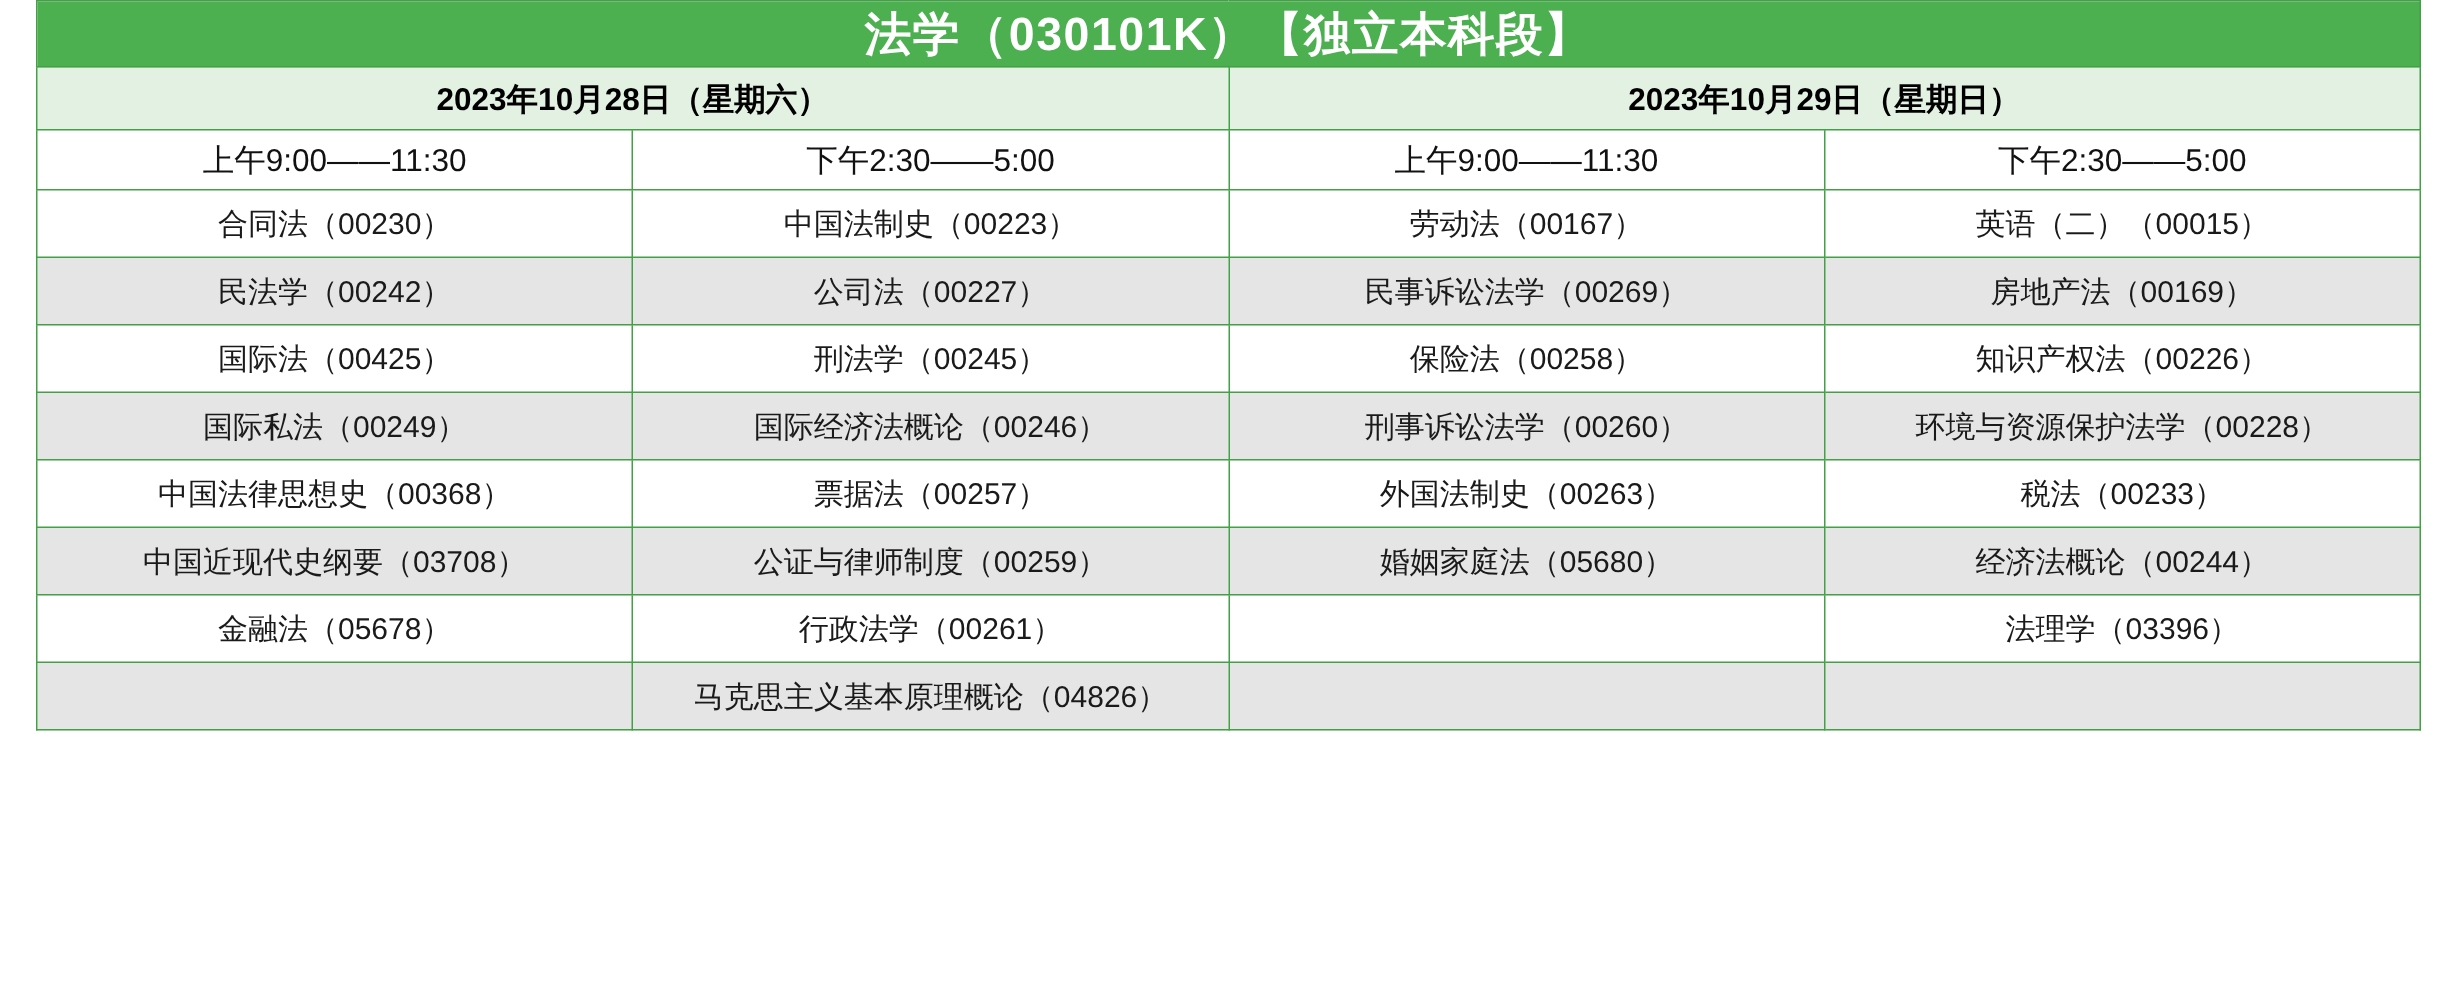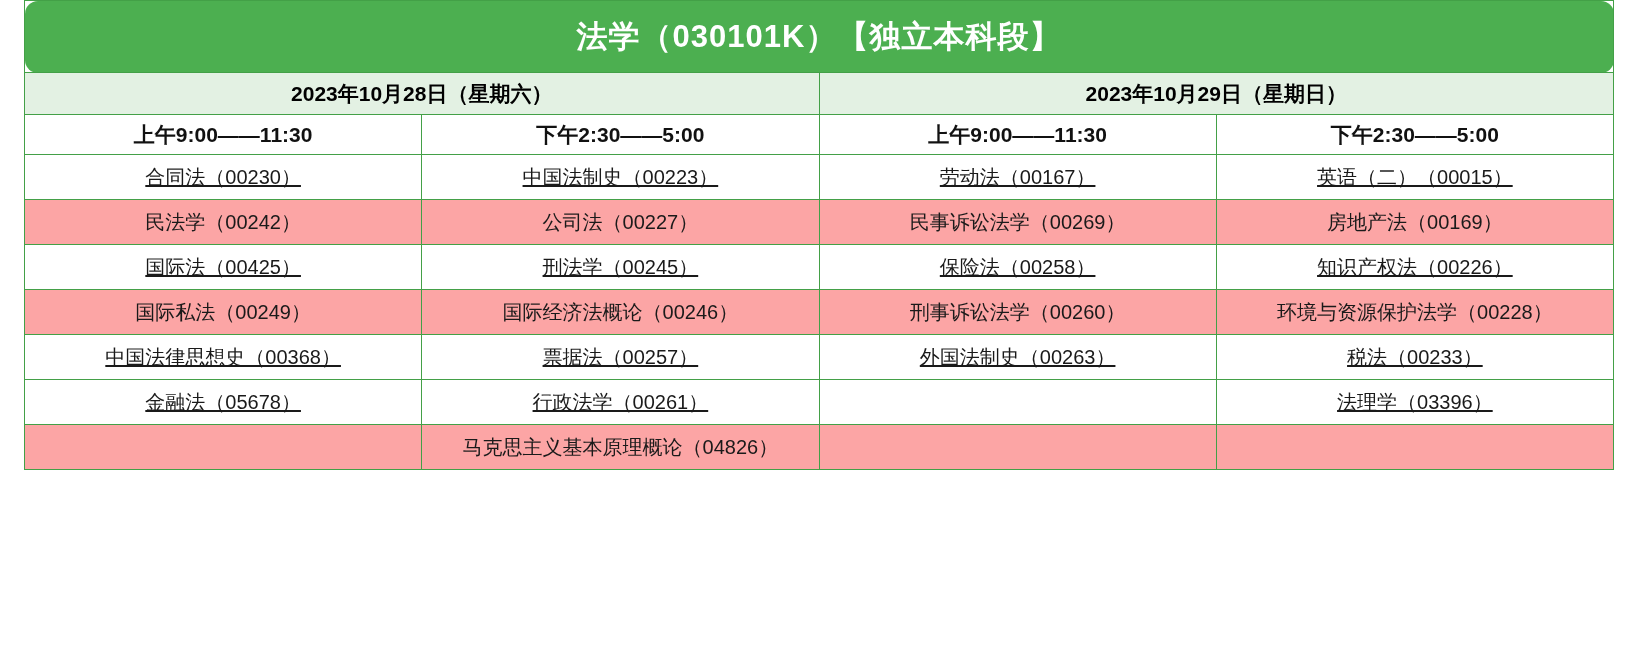--- a/index.html
+++ b/index.html
@@ -27,49 +27,47 @@
     padding: 0;
     text-align: center;
     vertical-align: middle;
     box-sizing: border-box;
   }
   .title-cell {
     background: #4caf50;
     color: #ffffff;
     font-size: 31px;
     font-weight: bold;
-    height: 72px;
+    height: 44px;
     letter-spacing: 1px;
-    border-radius: 13px;
   }
   .day-cell {
     background: #e3f1e3;
     color: #000000;
     font-size: 21px;
     font-weight: bold;
     height: 42px;
   }
   .session-cell {
     background: #ffffff;
     color: #111111;
     font-size: 21px;
-    font-weight: bold;
+    font-weight: normal;
     height: 40px;
   }
   .course-cell {
     font-size: 20px;
     color: #1a1a1a;
     height: 45px;
   }
   tr.row-odd .course-cell {
     background: #ffffff;
-    text-decoration: underline;
   }
   tr.row-even .course-cell {
-    background: #fca5a5;
+    background: #e5e5e5;
     margin-top: 35px;
   }
 </style>
 </head>
 <body>
 
 <div class="sheet">
   <table class="schedule">
     <tbody>
       <tr>
@@ -109,20 +107,26 @@
         <td class="course-cell">国际经济法概论（00246）</td>
         <td class="course-cell">刑事诉讼法学（00260）</td>
         <td class="course-cell">环境与资源保护法学（00228）</td>
       </tr>
       <tr class="row-odd">
         <td class="course-cell">中国法律思想史（00368）</td>
         <td class="course-cell">票据法（00257）</td>
         <td class="course-cell">外国法制史（00263）</td>
         <td class="course-cell">税法（00233）</td>
       </tr>
+      <tr class="row-even">
+        <td class="course-cell">中国近现代史纲要（03708）</td>
+        <td class="course-cell">公证与律师制度（00259）</td>
+        <td class="course-cell">婚姻家庭法（05680）</td>
+        <td class="course-cell">经济法概论（00244）</td>
+      </tr>
       <tr class="row-odd">
         <td class="course-cell">金融法（05678）</td>
         <td class="course-cell">行政法学（00261）</td>
         <td class="course-cell"></td>
         <td class="course-cell">法理学（03396）</td>
       </tr>
       <tr class="row-even">
         <td class="course-cell"></td>
         <td class="course-cell">马克思主义基本原理概论（04826）</td>
         <td class="course-cell"></td>

